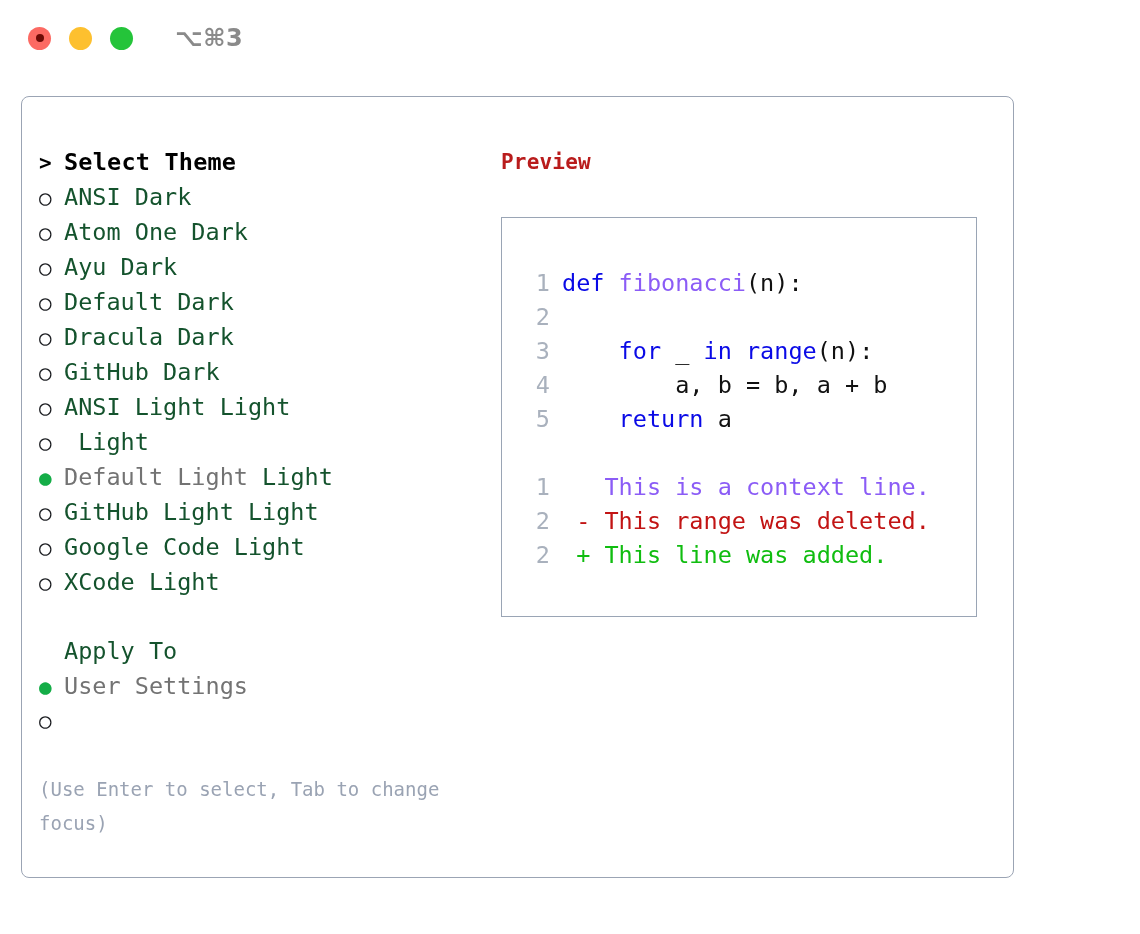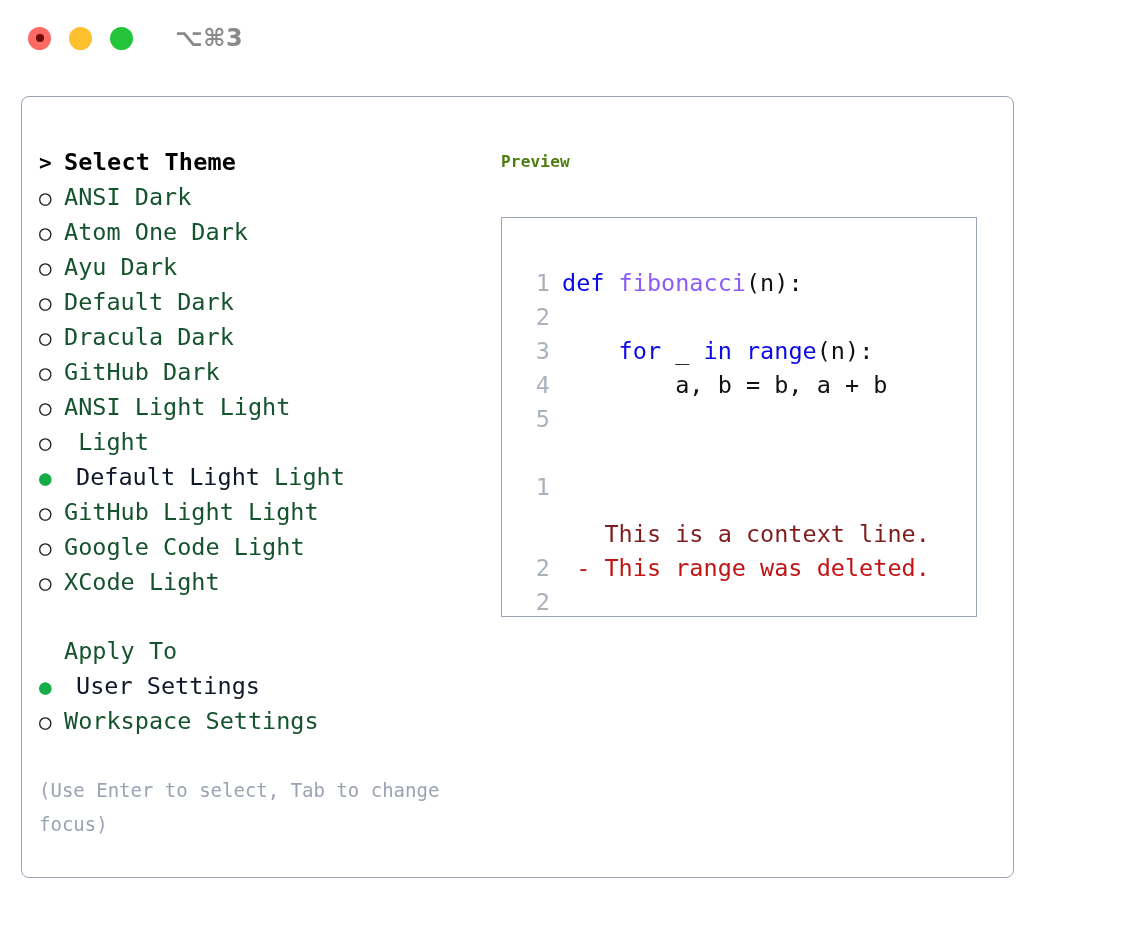--- a/index.html
+++ b/index.html
@@ -114,21 +114,21 @@
   }
   .marker-filled {
     color: #14ad47;
     font-size: 21px;
   }
   .heading {
     font-weight: bold;
     color: #000000;
     letter-spacing: 0.2px;
   }
-  .label-selected { color: #0f172a; margin-left: 12px; }
+  .label-selected { color: #737373; }
   .suffix { color: #14532d; }
   .label-plain { color: #14532d; }
 
   .section-gap { height: 34px; }
 
   .hint {
     margin-top: 34px;
     font-size: 19px;
     line-height: 34px;
     color: #9aa3b3;
@@ -136,24 +136,24 @@
   }
 
   
   .right-col {
     position: absolute;
     left: 479px;
     top: 48px;
     width: 480px;
   }
   .preview-title {
-    font-size: 16px;
+    font-size: 21px;
     line-height: 34px;
     font-weight: bold;
-    color: #4d7c0f;
+    color: #b91c1c;
     letter-spacing: 0.2px;
   }
   .preview-box {
     margin-top: 38px;
     width: 476px;
     height: 400px;
     border: 1.8px solid #9aa5b5;
     box-sizing: border-box;
     background: #ffffff;
     padding: 48px 0 0 18px;
@@ -170,21 +170,21 @@
     flex: 0 0 30px;
     text-align: right;
     color: #a9b1bd;
     margin-right: 12px;
   }
   .kw { color: #0a0ae6; }
   .fn { color: #8b5cf6; }
   .code-plain { color: #111111; }
   .blank-line { height: 34px; }
 
-  .ctx { color: #7f1d1d; margin-top: 47px; }
+  .ctx { color: #8b5cf6; }
   .del { color: #c21414; }
   .add { color: #10bd10; }
 </style>
 </head>
 <body>
 
 <div class="window">
 
   <div class="titlebar">
     <div class="dots">
@@ -222,40 +222,40 @@
 
         <div class="section-gap"></div>
 
         <div class="row">
           <span class="marker"> </span><span class="label-plain">Apply To</span>
         </div>
 
         <div>
 
         <div class="row"><span class="marker marker-filled">●</span><span class="label-selected">User Settings</span></div>
-            <div class="row"><span class="marker">○</span><span class="label-plain">Workspace Settings</span></div>
+            <div class="row"><span class="marker">○</span></div>
           </div>
 
         <div class="hint">(Use Enter to select, Tab to change focus)</div>
       </div>
 
       <div class="right-col">
         <div class="preview-title">Preview</div>
         <div class="preview-box">
           <div>
               <div class="code-line"><span class="lineno">1</span><span><span class="kw">def </span><span class="fn">fibonacci</span><span class="code-plain">(n):</span></span></div>
               <div class="code-line"><span class="lineno">2</span></div>
               <div class="code-line"><span class="lineno">3</span><span><span class="code-plain">    </span><span class="kw">for </span><span class="code-plain">_ </span><span class="kw">in </span><span class="kw">range</span><span class="code-plain">(n):</span></span></div>
               <div class="code-line"><span class="lineno">4</span><span><span class="code-plain">        a, b = b, a + b</span></span></div>
-              <div class="code-line"><span class="lineno">5</span></div>
+              <div class="code-line"><span class="lineno">5</span><span><span class="code-plain">    </span><span class="kw">return </span><span class="code-plain">a</span></span></div>
             </div>
           <div class="blank-line"></div>
           <div>
               <div class="code-line"><span class="lineno">1</span><span class="ctx">   This is a context line.</span></div>
               <div class="code-line"><span class="lineno">2</span><span class="del"> - This range was deleted.</span></div>
-              <div class="code-line"><span class="lineno">2</span></div>
+              <div class="code-line"><span class="lineno">2</span><span class="add"> + This line was added.</span></div>
             </div>
         </div>
       </div>
 
     </div>
   </div>
 </div>
 
 </body></html>

